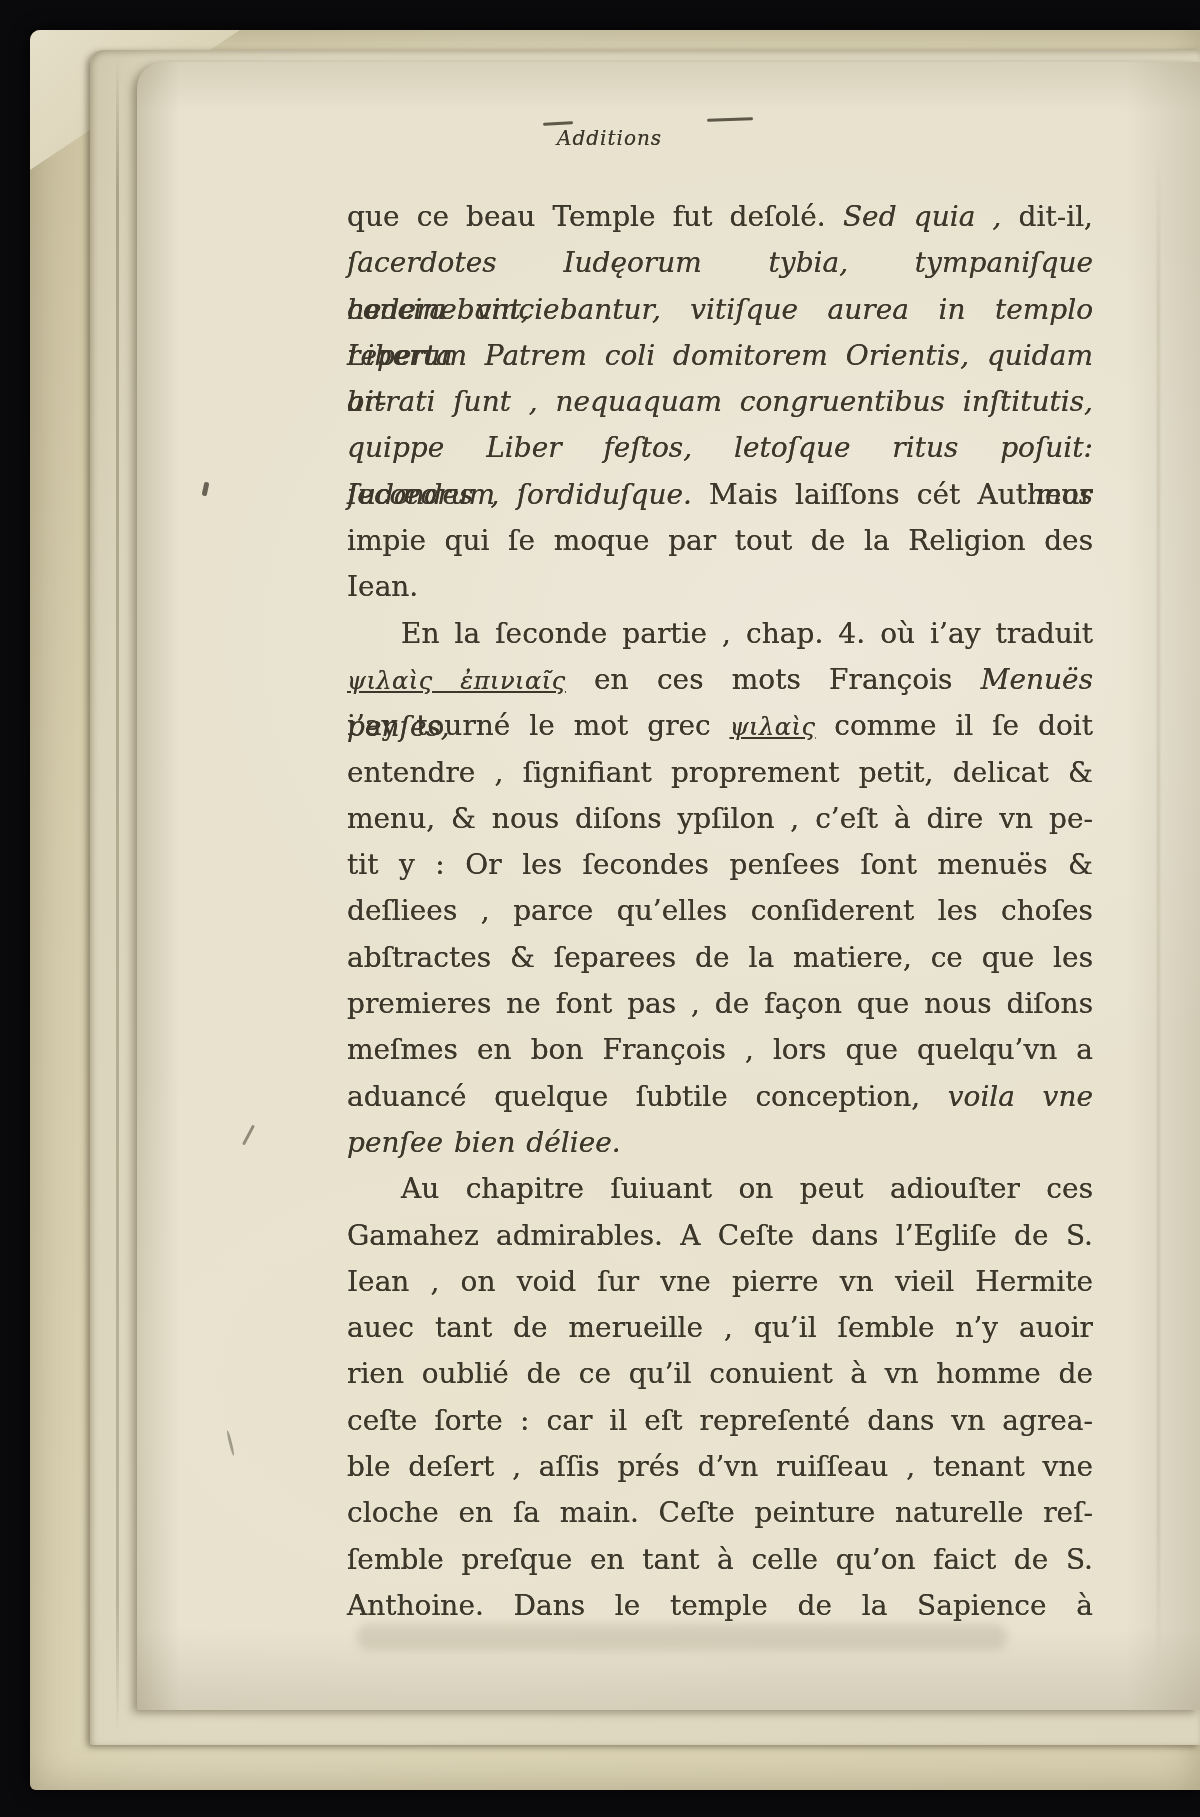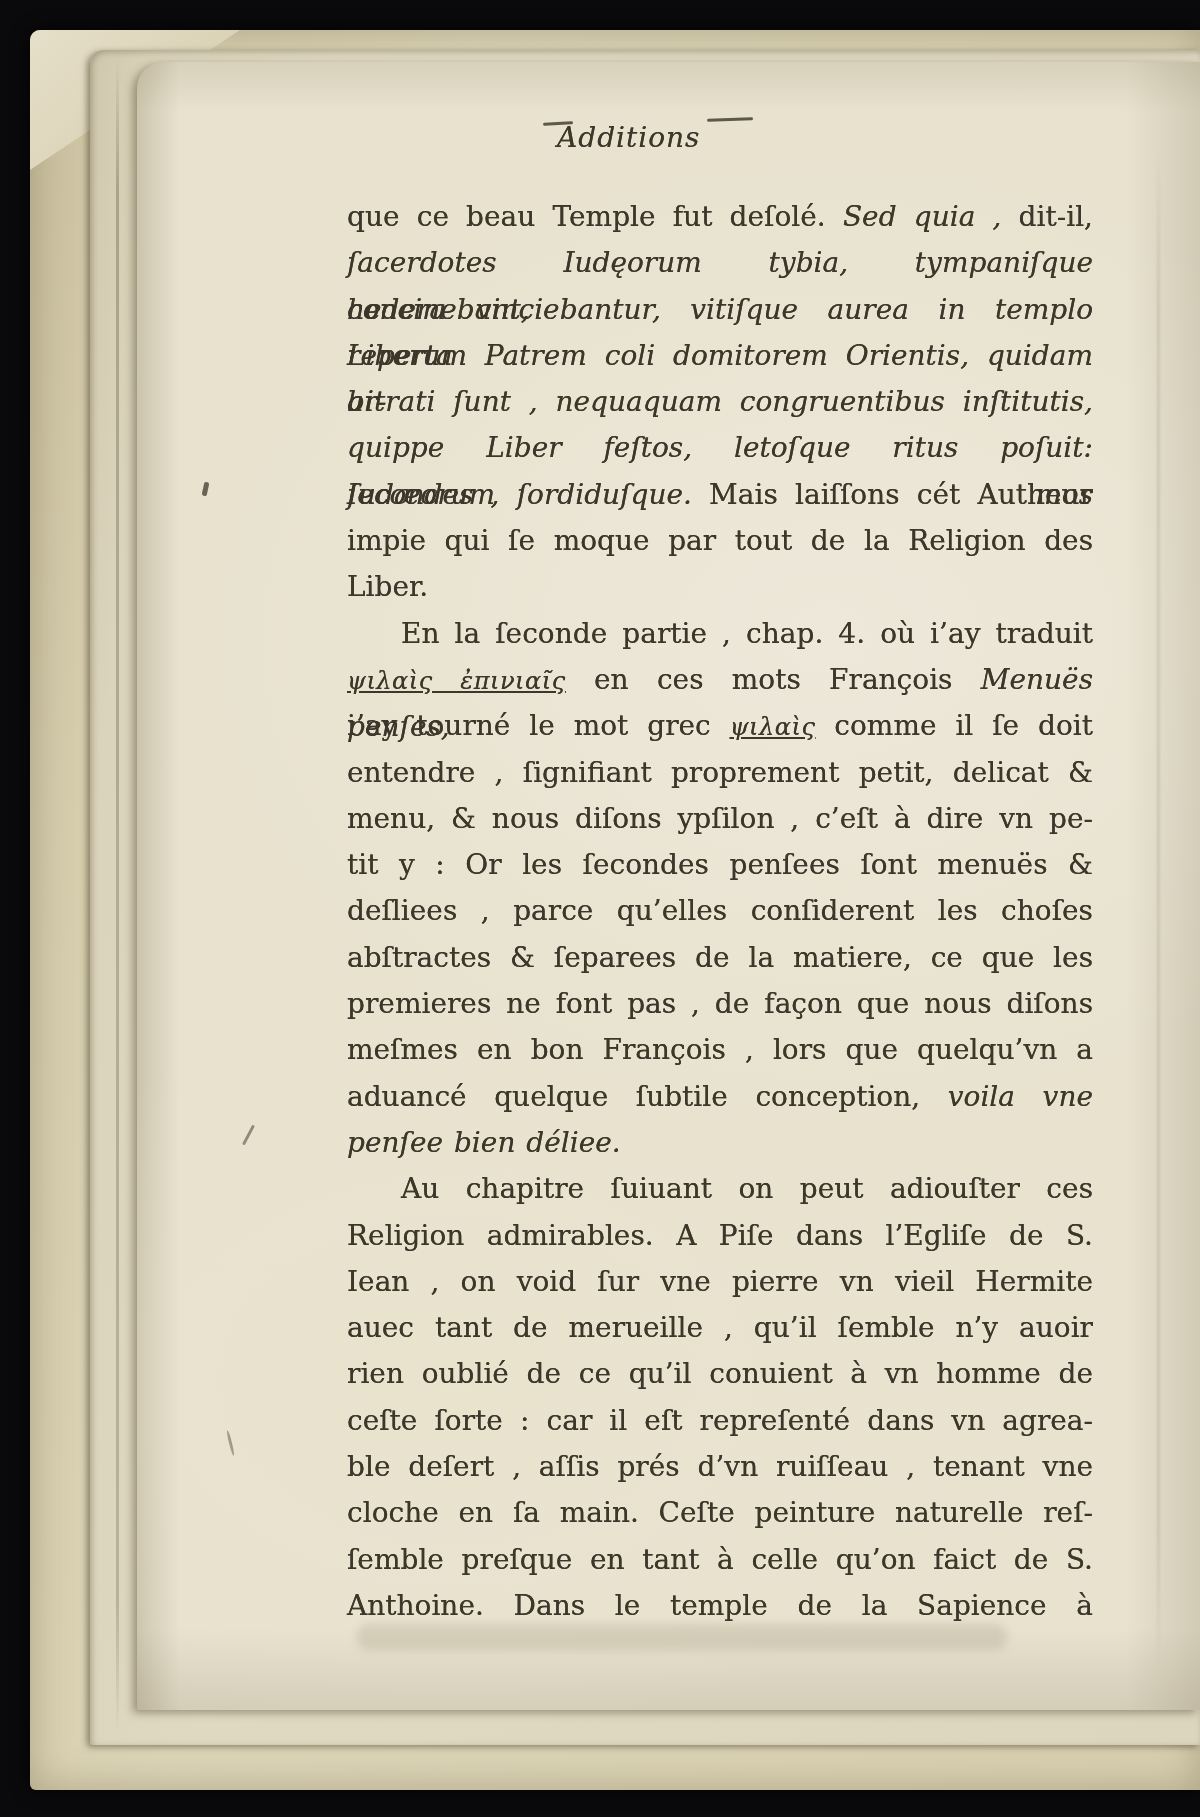--- a/index.html
+++ b/index.html
@@ -50,21 +50,21 @@
     position:absolute;right:40px;top:90px;bottom:40px;width:3px;
     background:linear-gradient(180deg,rgba(110,100,70,0),rgba(110,100,70,.16) 10%,rgba(110,100,70,.16) 90%,rgba(110,100,70,0));
     filter:blur(1px);
   }
   
   .ink{color:#3c372b;text-shadow:0 0 .6px rgba(56,51,39,.85);}
   .header-wrap{
     position:absolute;left:420px;top:56px;width:260px;height:44px;
   }
   .running-title{
-    font-style:italic;font-size:28px;line-height:40px;letter-spacing:1px;
+    font-style:italic;font-size:20px;line-height:40px;letter-spacing:1px;
     white-space:nowrap;
   }
   .hmark{position:absolute;background:#453f31;opacity:.85;border-radius:2px;}
   .hmark.m1{left:-14px;top:4px;width:30px;height:3px;transform:rotate(-3deg);}
   .hmark.m2{left:150px;top:0px;width:46px;height:3px;transform:rotate(-2deg);}
   .textblock{
     position:absolute;left:210px;top:96px;width:746px;
     font-size:28px;
     margin-top:36px;
   }
@@ -105,35 +105,35 @@
 
     <div class="textblock ink">
         <div class="line just"><span class="s-r">que ce beau Temple fut deſolé. </span><span class="s-i">Sed quia ,</span><span class="s-r"> dit-il,</span></div>
         <div class="line just"><span class="s-i">ſacerdotes Iudęorum tybia, tympaniſque concinebant,</span></div>
         <div class="line just"><span class="s-i">hedera vinciebantur, vitiſque aurea in templo reperta</span></div>
         <div class="line just"><span class="s-i">Liberum Patrem coli domitorem Orientis, quidam ar-</span></div>
         <div class="line just"><span class="s-i">bitrati ſunt , nequaquam congruentibus inſtitutis,</span></div>
         <div class="line just"><span class="s-i">quippe Liber feſtos, letoſque ritus poſuit: Iudæorum mos</span></div>
         <div class="line just"><span class="s-i">ſecondes , ſordiduſque. </span><span class="s-r">Mais laiſſons cét Autheur</span></div>
         <div class="line just"><span class="s-r">impie qui ſe moque par tout de la Religion des</span></div>
-        <div class="line"><span class="s-r">Liber.</span></div>
+        <div class="line"><span class="s-r">Iean.</span></div>
         <div class="line just ind"><span class="s-r">En la ſeconde partie , chap. 4. où i’ay traduit</span></div>
         <div class="line just"><span class="s-g">ψιλαὶς ἐπινιαῖς</span><span class="s-r"> en ces mots François </span><span class="s-i">Menuës penſes,</span></div>
         <div class="line just"><span class="s-r">i’ay tourné le mot grec </span><span class="s-g">ψιλαὶς</span><span class="s-r"> comme il ſe doit</span></div>
         <div class="line just"><span class="s-r">entendre , ſignifiant proprement petit, delicat &amp;</span></div>
         <div class="line just"><span class="s-r">menu, &amp; nous diſons ypſilon , c’eſt à dire vn pe-</span></div>
         <div class="line just"><span class="s-r">tit y : Or les ſecondes penſees ſont menuës &amp;</span></div>
         <div class="line just"><span class="s-r">deſliees , parce qu’elles conſiderent les choſes</span></div>
         <div class="line just"><span class="s-r">abſtractes &amp; ſeparees de la matiere, ce que les</span></div>
         <div class="line just"><span class="s-r">premieres ne font pas , de façon que nous diſons</span></div>
         <div class="line just"><span class="s-r">meſmes en bon François , lors que quelqu’vn a</span></div>
         <div class="line just"><span class="s-r">aduancé quelque ſubtile conception, </span><span class="s-i">voila vne</span></div>
         <div class="line"><span class="s-i">penſee bien déliee.</span></div>
         <div class="line just ind"><span class="s-r">Au chapitre ſuiuant on peut adiouſter ces</span></div>
-        <div class="line just"><span class="s-r">Religion admirables. A Piſe dans l’Egliſe de S.</span></div>
+        <div class="line just"><span class="s-r">Gamahez admirables. A Ceſte dans l’Egliſe de S.</span></div>
         <div class="line just"><span class="s-r">Iean , on void ſur vne pierre vn vieil Hermite</span></div>
         <div class="line just"><span class="s-r">auec tant de merueille , qu’il ſemble n’y auoir</span></div>
         <div class="line just"><span class="s-r">rien oublié de ce qu’il conuient à vn homme de</span></div>
         <div class="line just"><span class="s-r">ceſte ſorte : car il eſt repreſenté dans vn agrea-</span></div>
         <div class="line just"><span class="s-r">ble deſert , aſſis prés d’vn ruiſſeau , tenant vne</span></div>
         <div class="line just"><span class="s-r">cloche en ſa main. Ceſte peinture naturelle reſ-</span></div>
         <div class="line just"><span class="s-r">ſemble preſque en tant à celle qu’on faict de S.</span></div>
         <div class="line just"><span class="s-r">Anthoine. Dans le temple de la Sapience à</span></div>
       </div>
 

